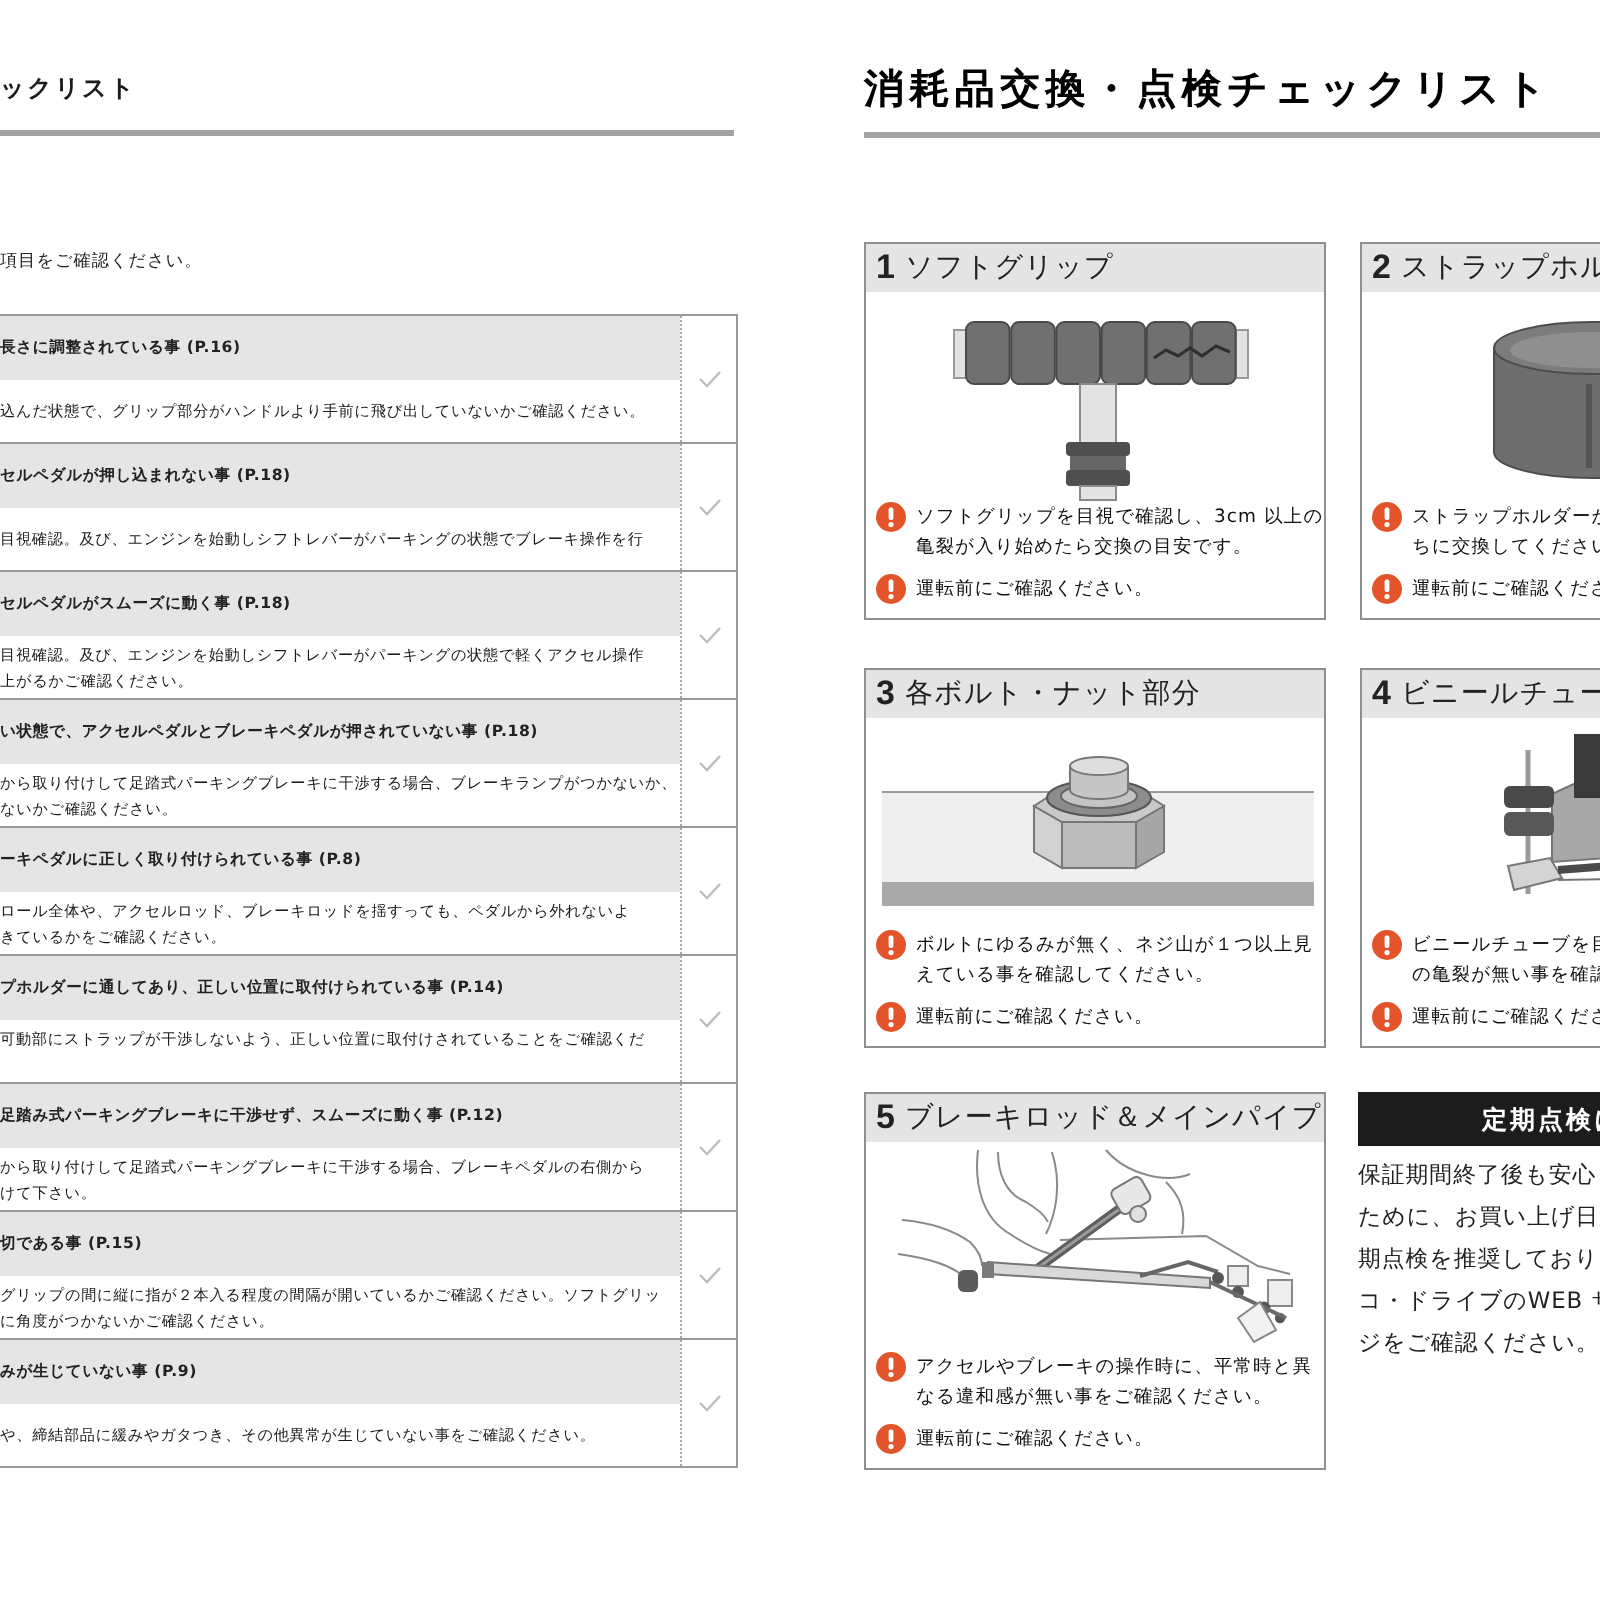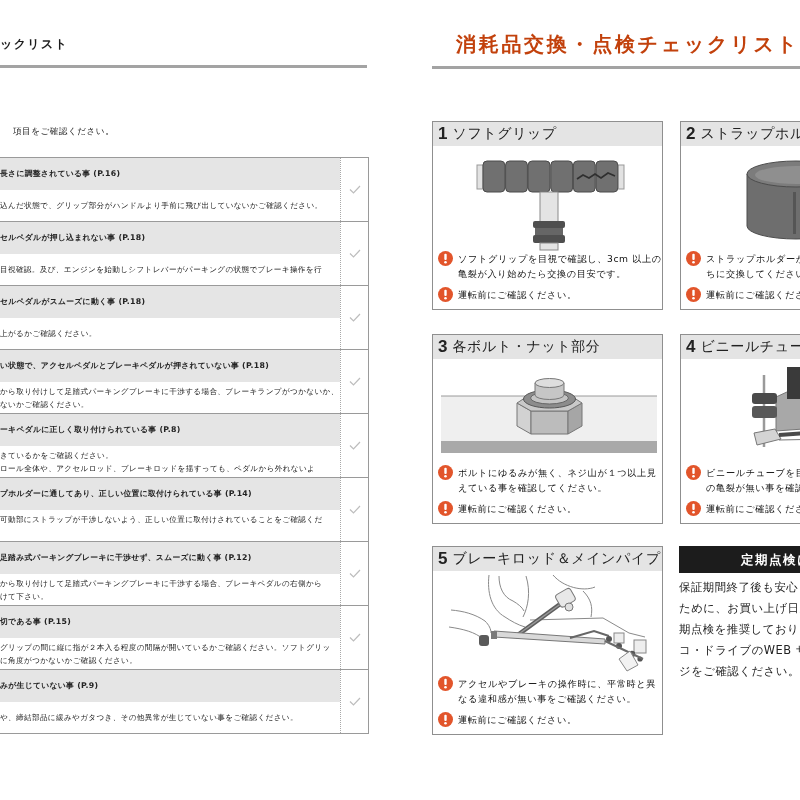--- a/index.html
+++ b/index.html
@@ -12,21 +12,21 @@
   .abs { position: absolute; }
 
   
   #left-title {
     left: 0; top: 31px; font-size: 12px; font-weight: bold; letter-spacing: 1.4px;
     line-height: 26px; white-space: nowrap; color: #1c1c1c;
   }
   #left-rule { left: 0; top: 65px; width: 367px; height: 3px; background: #a3a3a3; }
   #intro {
     left: 0; top: 126px; font-size: 8.6px; letter-spacing: 0.5px; line-height: 11px;
-    white-space: nowrap; color: #222; padding-left: 13px;
+    white-space: nowrap; color: #222;
   }
   #checklist {
     left: -2px; top: 157px; width: 371px;
     border-top: 1px solid #9a9a9a; border-right: 1px solid #9a9a9a;
   }
   .row { position: relative; height: 64px; border-bottom: 1px solid #9a9a9a; }
   .row-main { position: absolute; left: 0; top: 0; width: 342px; height: 63px; overflow: hidden; }
   .row-title {
     height: 32px; background: #e5e5e5; padding-left: 2px;
     font-size: 7.8px; font-weight: bold; line-height: 32px; letter-spacing: 0.3px;
@@ -39,22 +39,22 @@
   }
   .row-desc.top { justify-content: flex-start; padding-top: 3px; }
   .desc-line { display: block; height: 13px; }
   .row-check {
     position: absolute; left: 342px; top: 0; width: 28px; height: 63px;
     border-left: 1px dotted #a8a8a8; display: flex; align-items: center; justify-content: center;
   }
 
   
   #right-title {
-    left: 456px; top: 31px; font-size: 20px; font-weight: bold; letter-spacing: 2.7px;
-    line-height: 26px; white-space: nowrap; color: #c2410c;
+    left: 432px; top: 31px; font-size: 20px; font-weight: bold; letter-spacing: 2.7px;
+    line-height: 26px; white-space: nowrap; color: #000000;
   }
   #right-rule { left: 432px; top: 66px; width: 368px; height: 3px; background: #a3a3a3; }
 
   .part-box {
     position: absolute; width: 231px; border: 1.5px solid #8f8f8f; background: #fff; overflow: hidden;
   }
   .part-header {
     position: relative; z-index: 2; height: 24px; background: #e4e4e4;
     display: flex; align-items: center; padding-left: 5px; white-space: nowrap;
   }
@@ -118,20 +118,21 @@
       <svg width="12" height="9" viewBox="0 0 12 9">
           <polyline points="1,4.5 4.5,8 11,1" fill="none" stroke="#bdbdbd" stroke-width="1.2"></polyline>
         </svg>
     </div>
   </div>
 
   <div class="row">
     <div class="row-main">
       <div class="row-title">セルペダルがスムーズに動く事 (P.18)</div>
       <div class="row-desc">
+        <span class="desc-line">目視確認。及び、エンジンを始動しシフトレバーがパーキングの状態で軽くアクセル操作</span>
         <span class="desc-line">上がるかご確認ください。</span>
       </div>
     </div>
     <div class="row-check">
       <svg width="12" height="9" viewBox="0 0 12 9">
           <polyline points="1,4.5 4.5,8 11,1" fill="none" stroke="#bdbdbd" stroke-width="1.2"></polyline>
         </svg>
     </div>
   </div>
 
@@ -147,22 +148,22 @@
       <svg width="12" height="9" viewBox="0 0 12 9">
           <polyline points="1,4.5 4.5,8 11,1" fill="none" stroke="#bdbdbd" stroke-width="1.2"></polyline>
         </svg>
     </div>
   </div>
 
   <div class="row">
     <div class="row-main">
       <div class="row-title">ーキペダルに正しく取り付けられている事 (P.8)</div>
       <div class="row-desc">
+        <span class="desc-line">ロール全体や、アクセルロッド、ブレーキロッドを揺すっても、ペダルから外れないよ</span>
         <span class="desc-line">きているかをご確認ください。</span>
-        <span class="desc-line">ロール全体や、アクセルロッド、ブレーキロッドを揺すっても、ペダルから外れないよ</span>
       </div>
     </div>
     <div class="row-check">
       <svg width="12" height="9" viewBox="0 0 12 9">
           <polyline points="1,4.5 4.5,8 11,1" fill="none" stroke="#bdbdbd" stroke-width="1.2"></polyline>
         </svg>
     </div>
   </div>
 
   <div class="row">

